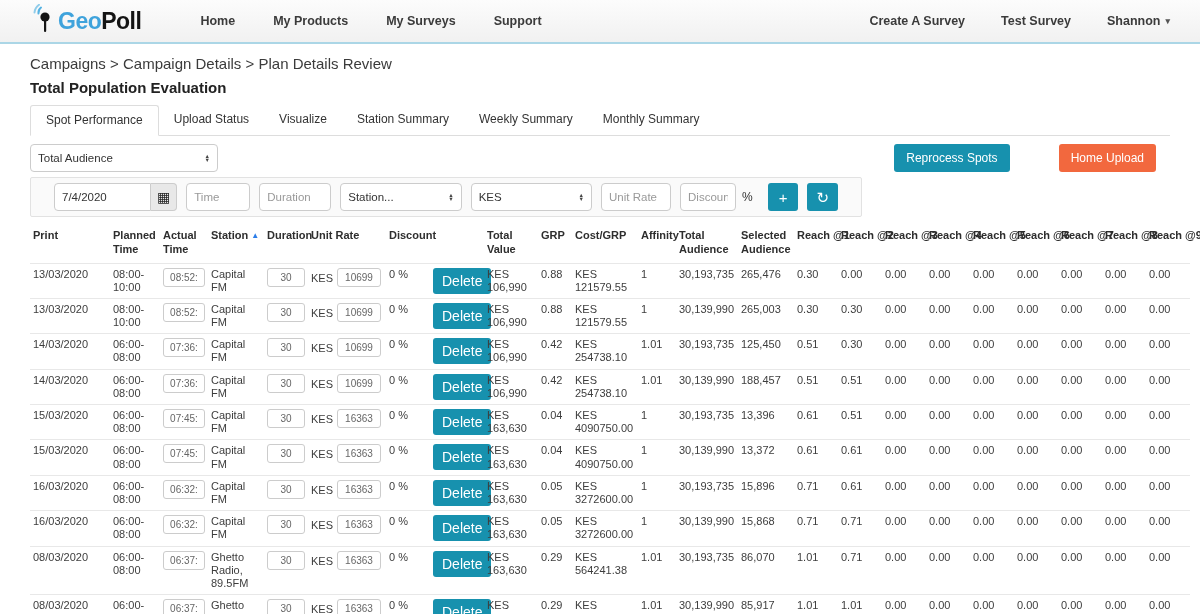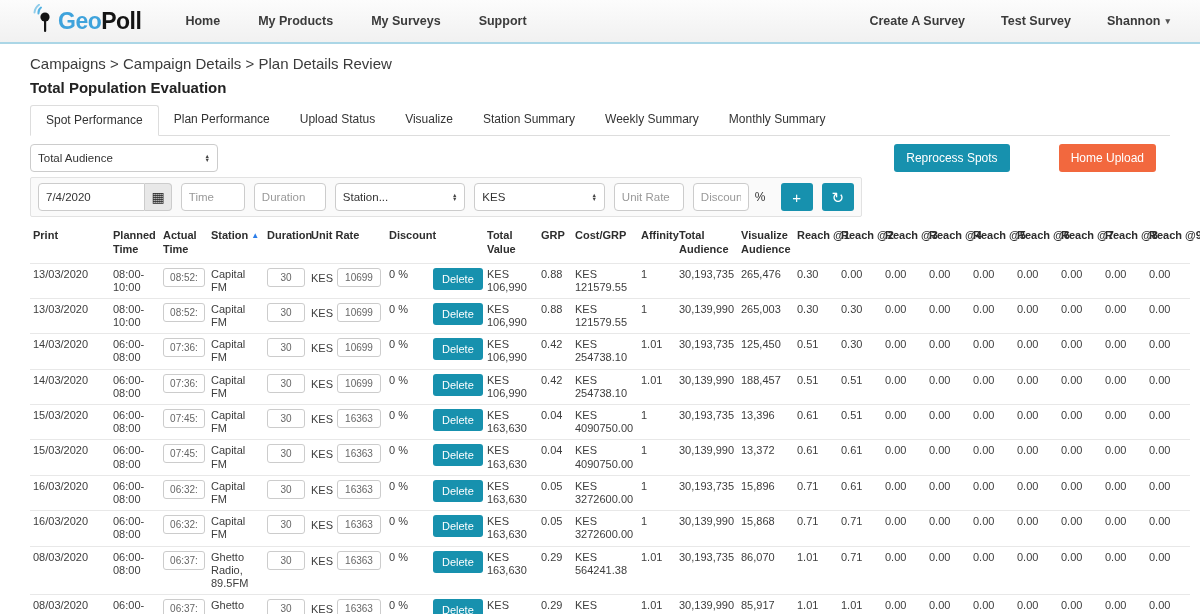--- a/index.html
+++ b/index.html
@@ -8,20 +8,21 @@
     width:1200px; height:614px; overflow:hidden;
     font-family:"Liberation Sans", sans-serif;
     color:#333; background:#fff; font-size:12px;
   }
   
   .navbar {
     height:44px; display:flex; align-items:center;
     background:linear-gradient(#fcfcfc,#f1f1f1);
     border-bottom:2px solid #abd6e6;
     padding:0 30px;
+    gap:15px;
   }
   .logo { display:flex; align-items:center; margin-right:44px; cursor:pointer; }
   .logo svg { margin-right:2px; margin-top:-2px; }
   .brand { font-size:23px; font-weight:600; letter-spacing:-0.5px; }
   .brand .geo { color:#3fa3dc; }
   .brand .poll { color:#141414; font-weight:700; }
   .nav-links { display:flex; gap:38px; }
   .nav-link { font-size:12.5px; font-weight:700; color:#3b3b3b; cursor:pointer; white-space:nowrap; }
   .nav-right { margin-left:auto; display:flex; gap:36px; align-items:center; }
   .nav-user { display:flex; align-items:center; gap:5px; }
@@ -45,21 +46,21 @@
   .filter-row + .filter-row { margin-top:5px; }
   .select-box {
     height:28px; border:1px solid #ccc; border-radius:4px; background:#fff;
     display:flex; align-items:center; justify-content:space-between;
     padding:0 7px; font-size:11.5px; color:#333; cursor:pointer;
   }
   .updown { display:flex; flex-direction:column; line-height:4.5px; font-size:5.5px; color:#444; margin-left:6px; }
   .filter-bar {
     display:flex; align-items:center; gap:9px;
     background:#fafafa; border:1px solid #e2e2e2; border-radius:2px;
-    padding:5px 7px; width:832px; height:40px;
+    padding:5px 23px; width:832px; height:40px;
   }
   .txt-input {
     height:28px; border:1px solid #ccc; border-radius:4px; background:#fff;
     padding:0 7px; font-size:11.5px; color:#333; font-family:inherit; width:100%;
   }
   .txt-input::placeholder { color:#999; }
   .date-group { display:flex; width:152px; }
   .date-group .txt-input { border-radius:4px 0 0 4px; }
   .cal-addon {
     width:34px; height:28px; border:1px solid #ccc; border-left:none;
@@ -90,21 +91,21 @@
   td { padding:4px 3px; vertical-align:top; line-height:1.2; color:#3d3d3d; word-wrap:break-word; }
   .sort-asc { font-size:8px; margin-left:3px; position:relative; top:-1px; }
   .cell-input {
     width:100%; border:1px solid #ccc; border-radius:3px; background:#fff;
     font-size:10px; color:#666; text-align:center; padding:3px 1px; font-family:inherit;
   }
   .ur-cell { display:flex; gap:4px; align-items:flex-start; }
   .ur-cell .cur { padding-top:4px; }
   .ur-cell .cell-input { width:44px; }
   .delete-btn {
-    border:none; border-radius:3px; color:#fff; font-size:11px;
+    border:none; border-radius:3px; color:#fff; font-size:14px;
     padding:5px 9px; cursor:pointer; font-family:inherit;
   }
 </style>
 </head>
 <body>
 
 <div class="navbar">
   <div class="logo">
     <span>
       <svg width="26" height="30" viewBox="0 0 26 30">
@@ -130,21 +131,20 @@
       <span class="caret-down">▾</span>
     </span>
   </div>
 </div>
 
 <div class="breadcrumb">Campaigns &gt; Campaign Details &gt; Plan Details Review</div>
 <div class="page-title">Total Population Evaluation</div>
 
 <div class="tabs">
   <span class="tab active">Spot Performance</span>
-  <span class="tab">Plan Performance</span>
   <span class="tab">Upload Status</span>
   <span class="tab">Visualize</span>
   <span class="tab">Station Summary</span>
   <span class="tab">Weekly Summary</span>
   <span class="tab">Monthly Summary</span>
 </div>
 
 <div class="filter-area">
   <div class="filter-row">
     <div class="select-box" style="width:188px">
@@ -225,21 +225,21 @@
           <th>Station<span class="sort-asc" style="color: rgb(43, 125, 233);">▲</span></th>
           <th>Duration</th>
           <th>Unit Rate</th>
           <th>Discount</th>
           <th></th>
           <th>Total Value</th>
           <th>GRP</th>
           <th>Cost/GRP</th>
           <th>Affinity</th>
           <th>Total Audience</th>
-          <th>Visualize Audience</th>
+          <th>Selected Audience</th>
           <th class="nowrap">Reach @1</th>
           <th class="nowrap">Reach @2</th>
           <th class="nowrap">Reach @3</th>
           <th class="nowrap">Reach @4</th>
           <th class="nowrap">Reach @5</th>
           <th class="nowrap">Reach @6</th>
           <th class="nowrap">Reach @7</th>
           <th class="nowrap">Reach @8</th>
           <th class="nowrap">Reach @9</th>
         </tr>

